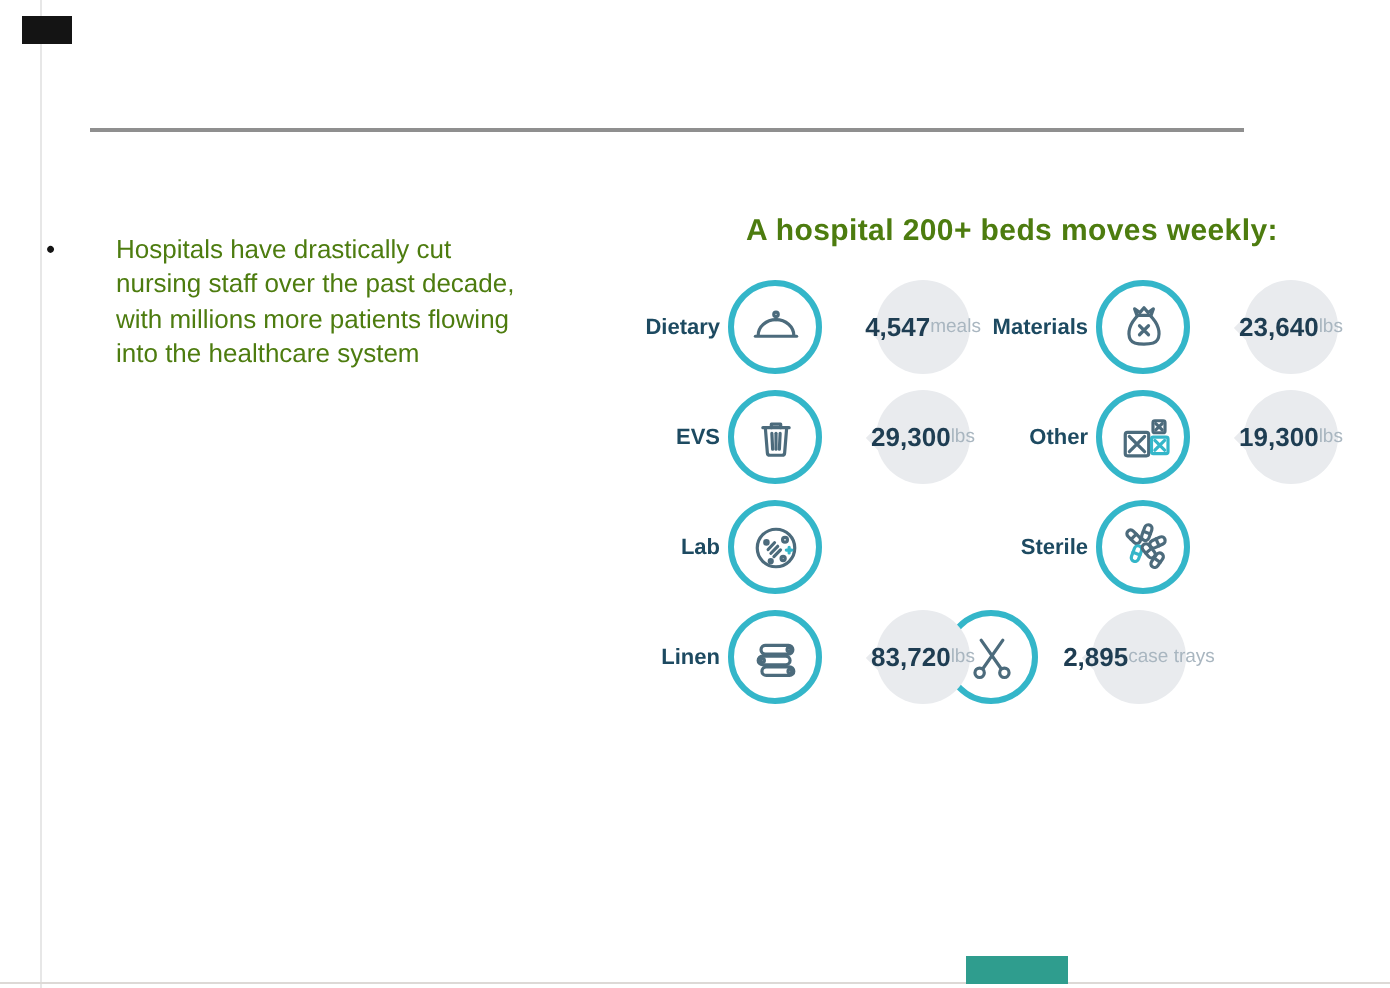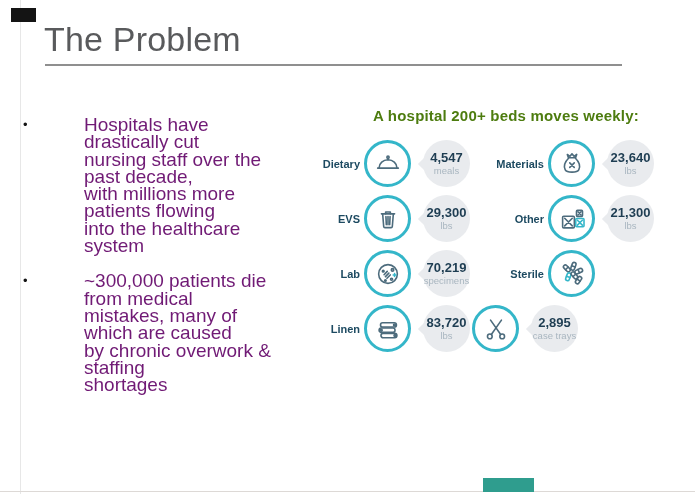--- a/index.html
+++ b/index.html
@@ -12,22 +12,22 @@
   .edge-bottom{position:absolute;left:0;top:491px;width:695px;height:1px;background:#ddd9d6;}
   
   .corner-mark{position:absolute;left:11px;top:8px;width:25px;height:14px;background:#141414;}
   .footer-mark{position:absolute;left:483px;top:478px;width:51px;height:14px;background:#2f9d8e;}
   
   .title{position:absolute;left:44px;top:20px;font-size:34px;letter-spacing:.2px;color:#595a5c;}
   .title-rule{position:absolute;left:45px;top:64px;width:577px;height:2px;background:#8f8f8f;}
   
   .bullets{position:absolute;left:22px;top:116px;width:268px;list-style:none;margin:0;padding:0;}
   .bullets li{
-    position:relative;padding-left:62px;margin:0 0 18px 0;
-    font-size:19px;line-height:17.3px;color:#701a75;white-space:pre-line;
+    position:relative;padding-left:36px;margin:0 0 18px 0;
+    font-size:13px;line-height:17.3px;color:#4d7c0f;white-space:pre-line;
   }
   .bullets li::before{content:"\2022";position:absolute;left:1px;top:0;font-size:13px;color:#141414;}
   
   .info-title{
     position:absolute;left:340px;top:107px;width:332px;text-align:center;
     font-size:15px;font-weight:bold;color:#4d7c0f;letter-spacing:.2px;
   }
   .info-grid{
     position:absolute;left:313px;top:136px;width:345px;height:220px;
     display:grid;grid-template-columns:159px 186px;grid-auto-rows:55px;
@@ -39,21 +39,21 @@
   }
   .c-left .info-label{width:47px;}
   .c-right .info-label{width:72px;}
   .icon-circle{
     width:41px;height:41px;border:3px solid #34b6c9;border-radius:50%;
     background:#fff;display:flex;align-items:center;justify-content:center;flex-shrink:0;
   }
   .icon-circle svg{display:block;}
   .bubble{
     position:relative;width:47px;height:47px;border-radius:50%;background:#e9ebee;
-    margin-left:12px;display:flex;flex-direction:column;align-items:center;justify-content:center;flex-shrink:0;
+    margin-left:27px;display:flex;align-items:center;justify-content:center;flex-shrink:0;
   }
   .bubble-tail{
     position:absolute;left:-3px;top:50%;width:10px;height:10px;background:#e9ebee;
     transform:translateY(-50%) rotate(45deg);
   }
   .value{font-size:13px;font-weight:bold;color:#1e3d52;line-height:14px;white-space:nowrap;z-index:1;}
   .unit{font-size:9.5px;color:#a9b6c0;line-height:11px;white-space:nowrap;z-index:1;}
   .ic{stroke:#4c6b7c;fill:none;stroke-width:1.7;stroke-linecap:round;stroke-linejoin:round;}
   .ic .teal{stroke:#34b6c9;}
   .ic .fillslate{fill:#4c6b7c;stroke:none;}
@@ -61,32 +61,27 @@
 </head>
 <body>
 
 <div id="canvas">
 
   <div class="edge-left"></div>
   <div class="edge-bottom"></div>
   <div class="corner-mark"></div>
   <div class="footer-mark"></div>
 
-  <div class="title">The Problem</div>
   <div class="title-rule"></div>
 
   <ul class="bullets">
     <li>Hospitals have drastically cut
 nursing staff over the past decade,
 with millions more patients flowing
 into the healthcare system</li>
-    <li>~300,000 patients die from medical
-mistakes, many of which are caused
-by chronic overwork &amp; staffing
-shortages</li>
   </ul>
 
   <div class="info-title">A hospital 200+ beds moves weekly:</div>
 
   <div class="info-grid">
 
     <div class="cell c-left">
       <div class="info-label">Dietary</div>
       <div class="icon-circle">
         <svg class="ic" width="30" height="30" viewBox="0 0 32 32">
@@ -145,43 +140,38 @@
           <rect x="6" y="13" width="12.5" height="12.5" rx="1.2"></rect>
           <path d="M8.2 15.2 L16.3 23.3 M16.3 15.2 L8.2 23.3"></path>
           <rect x="20.8" y="6.8" width="6.4" height="6.4" rx="1"></rect>
           <path d="M22.3 8.3 L25.7 11.7 M25.7 8.3 L22.3 11.7"></path>
           <rect class="teal" x="20" y="15.5" width="8.8" height="8.8" rx="1"></rect>
           <path class="teal" d="M21.8 17.3 L27 22.5 M27 17.3 L21.8 22.5"></path>
         </svg>
       </div>
       <div class="bubble">
         <div class="bubble-tail"></div>
-        <div class="value">21,300</div>
+        <div class="value">19,300</div>
         <div class="unit">lbs</div>
       </div>
     </div>
 
     <div class="cell c-left">
       <div class="info-label">Lab</div>
       <div class="icon-circle">
         <svg class="ic" width="30" height="30" viewBox="0 0 32 32">
           <circle cx="16" cy="16" r="10"></circle>
           <path d="M11.8 16.8 L15.2 13.2 M13.3 18.8 L16.9 15.1 M14.9 20.6 L18.4 17"></path>
           <circle cx="20.8" cy="11.6" r="1.3"></circle>
           <circle cx="10.9" cy="13" r="0.9"></circle>
           <circle cx="19.8" cy="21.6" r="1.1"></circle>
           <circle cx="13.2" cy="23" r="0.8"></circle>
           <path class="teal" d="M23 15.6 V18.6 M21.5 17.1 H24.5"></path>
         </svg>
       </div>
-      <div class="bubble">
-        <div class="bubble-tail"></div>
-        <div class="value">70,219</div>
-        <div class="unit">specimens</div>
-      </div>
     </div>
 
     <div class="cell c-right">
       <div class="info-label">Sterile</div>
       <div class="icon-circle">
         <svg class="ic" width="30" height="30" viewBox="0 0 32 32">
           <g transform="translate(10.5,10) rotate(-45)">
               <rect x="-2" y="-4.3" width="4" height="8.6" rx="2"></rect>
               <line x1="-2" y1="0" x2="2" y2="0"></line>
             </g>

